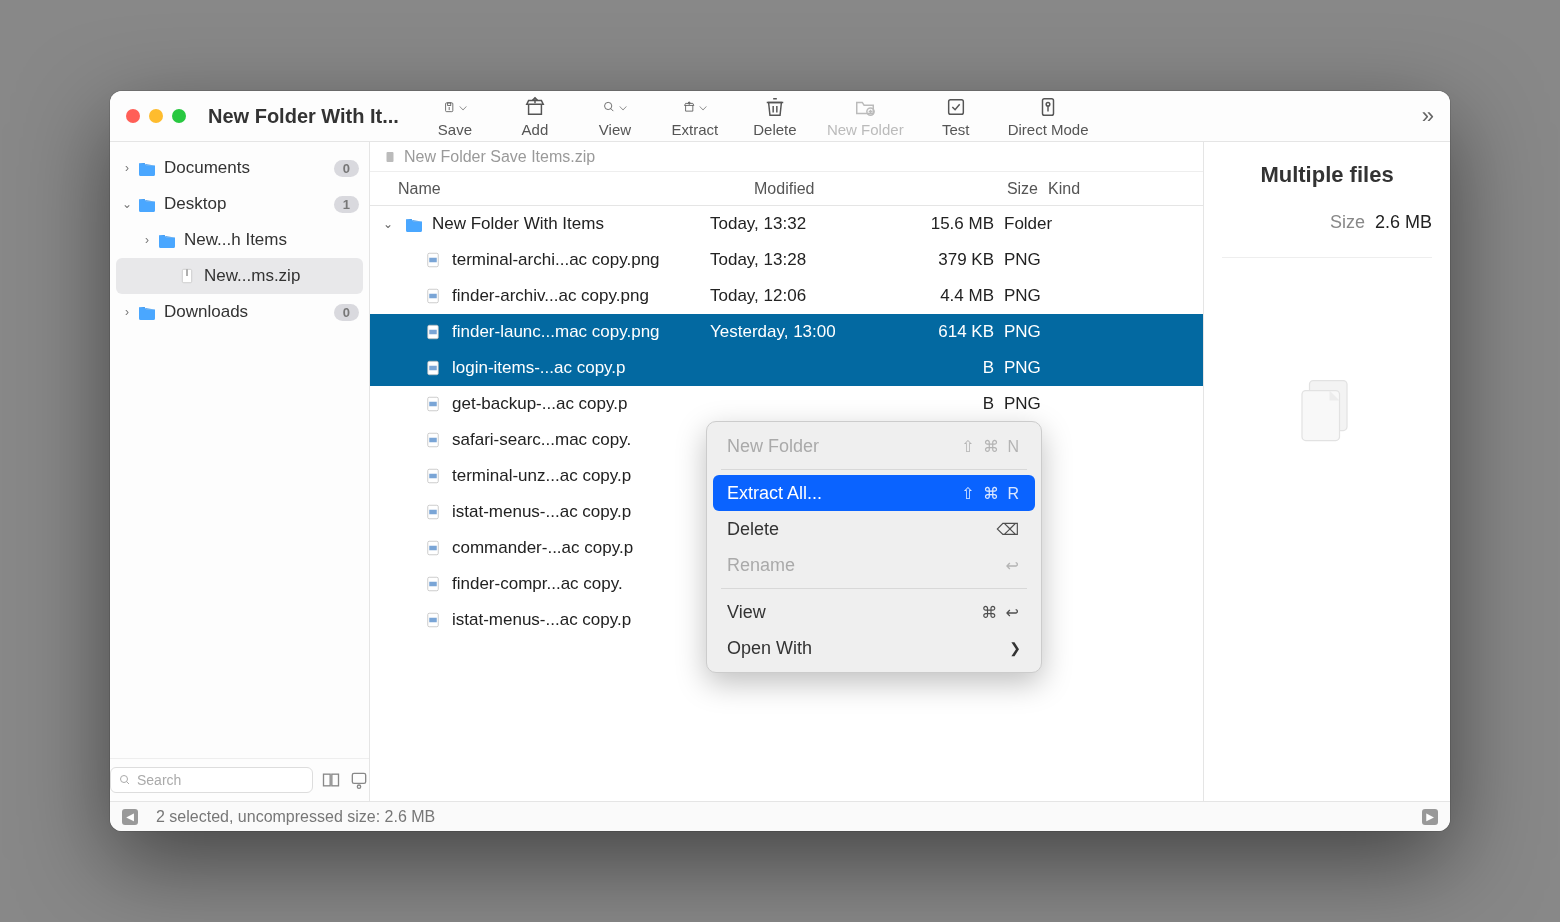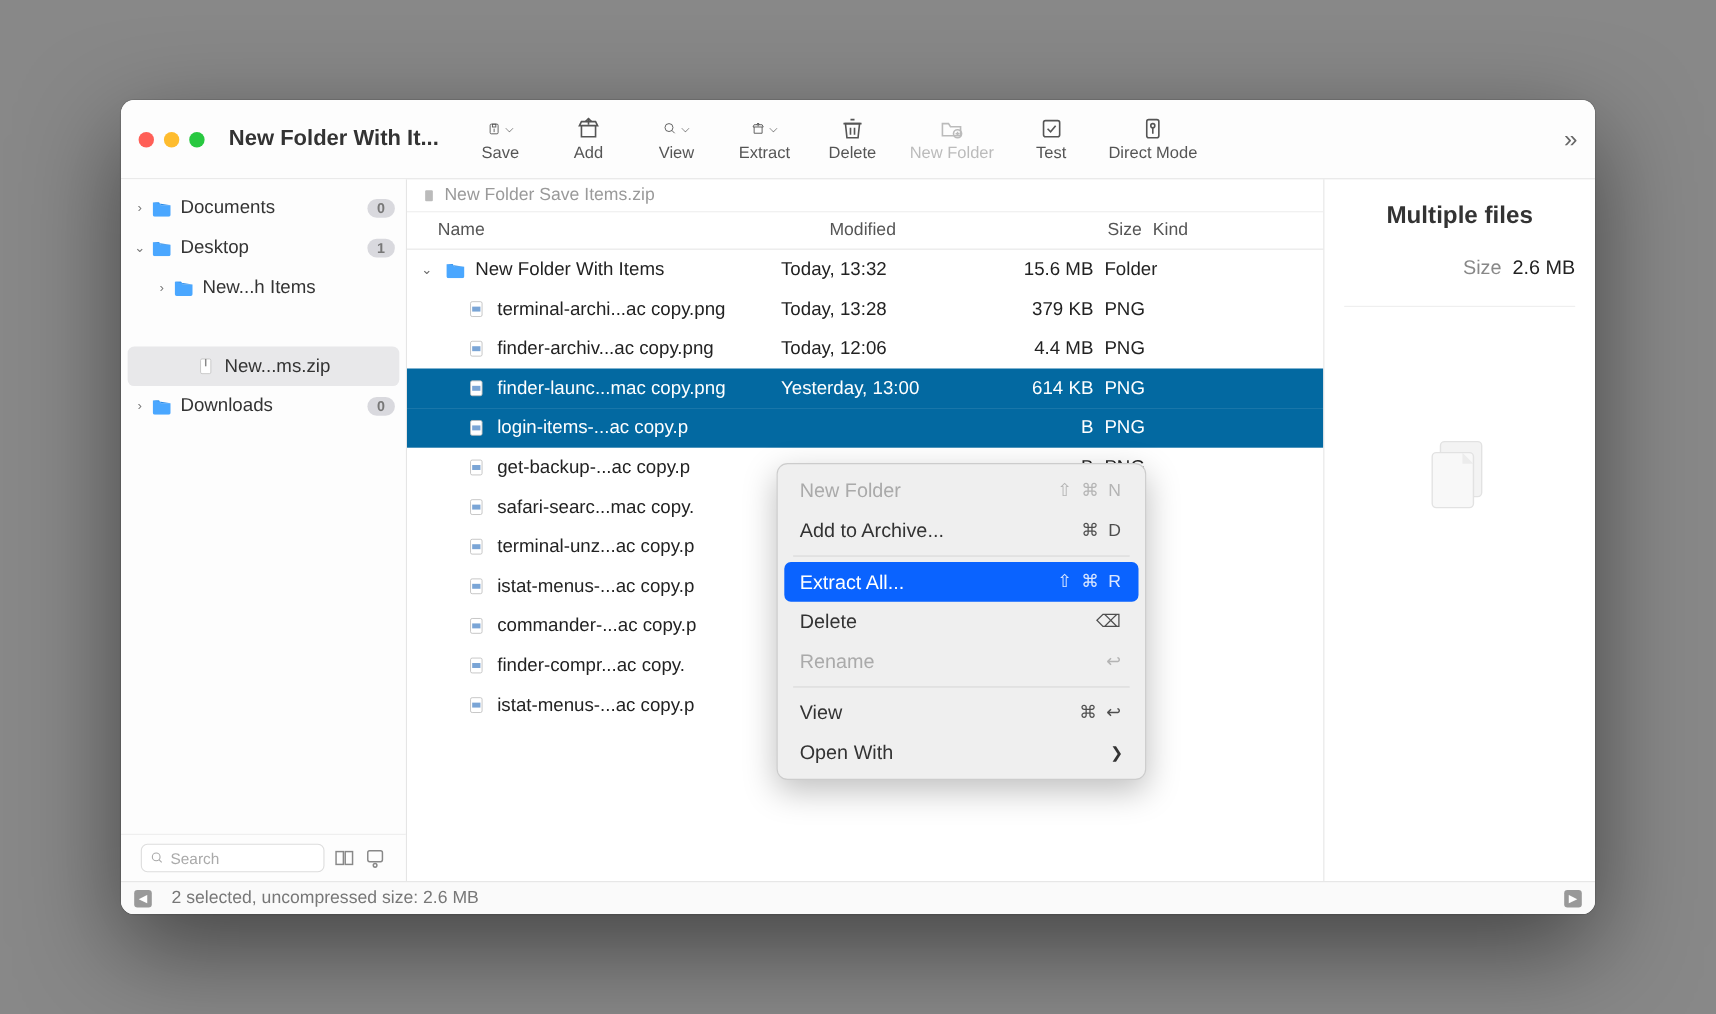--- a/index.html
+++ b/index.html
@@ -1,20 +1,20 @@
 <!DOCTYPE html>
 <html><head>
 <meta charset="utf-8">
 <style>
 * { margin: 0; padding: 0; box-sizing: border-box; font-family: -apple-system, BlinkMacSystemFont, "Segoe UI", Helvetica, Arial, sans-serif; }
 body { background: #888; display: flex; align-items: center; justify-content: center; width: 1560px; height: 922px; }
 .window { width: 1340px; height: 740px; background: #fff; border-radius: 12px; box-shadow: 0 30px 90px rgba(0,0,0,0.5), 0 0 0 1px rgba(0,0,0,0.1); display: flex; flex-direction: column; overflow: hidden; position: relative; }
 
 
-.toolbar { height: 72px; display: flex; align-items: center; padding: 0 16px; border-bottom: 1px solid #e5e5e5; background: #fdfdfd; gap: 8px; }
+.toolbar { height: 51px; display: flex; align-items: center; padding: 0 16px; border-bottom: 1px solid #e5e5e5; background: #fdfdfd; gap: 8px; }
 .traffic { display: flex; gap: 9px; margin-right: 14px; }
 .dot { width: 14px; height: 14px; border-radius: 50%; }
 .dot.red { background: #ff5f57; }
 .dot.yellow { background: #febc2e; }
 .dot.green { background: #28c840; }
 .title { font-size: 20px; font-weight: 700; color: #333; margin-right: 20px; white-space: nowrap; }
 .tb-items { display: flex; gap: 24px; flex: 1; }
 .tb-btn { display: flex; flex-direction: column; align-items: center; justify-content: center; gap: 2px; color: #555; min-width: 56px; cursor: pointer; }
 .tb-btn.disabled { color: #bbb; }
 .tb-ic { width: 24px; height: 24px; display: flex; align-items: center; justify-content: center; font-size: 18px; position: relative; }
@@ -25,22 +25,22 @@
 
 .body { flex: 1; display: flex; min-height: 0; }
 .sidebar { width: 260px; border-right: 1px solid #e5e5e5; display: flex; flex-direction: column; background: #fdfdfd; }
 .side-list { flex: 1; padding-top: 8px; overflow: auto; }
 .side-item { display: flex; align-items: center; height: 36px; font-size: 17px; color: #333; padding-right: 10px; cursor: pointer; }
 .side-item .disc { width: 14px; display: inline-flex; justify-content: center; color: #777; font-size: 12px; }
 .side-item .fic { width: 22px; height: 18px; display: inline-flex; align-items: center; justify-content: center; margin: 0 6px 0 2px; }
 .side-item .badge { margin-left: auto; background: #d9d9de; color: #777; font-size: 13px; font-weight: 600; padding: 1px 9px; border-radius: 10px; }
 .side-item.sel { background: #e8e8ea; border-radius: 6px; margin: 0 6px; padding-right: 6px; }
 .pad0 { padding-left: 10px; } .pad1 { padding-left: 30px; } .pad2 { padding-left: 50px; }
-.side-item.sel.pad2 { padding-left: 44px; margin-top: 36px; }
-.side-footer { display: flex; align-items: center; gap: 8px; padding: 8px 18px; border-top: 1px solid #eee; }
+.side-item.sel.pad2 { padding-left: 44px; }
+.side-footer { display: flex; align-items: center; gap: 8px; padding: 8px 0; border-top: 1px solid #eee; }
 .search { flex: 1; display: flex; align-items: center; background: #fff; border: 1px solid #ddd; border-radius: 6px; height: 26px; padding: 0 8px; color: #aaa; font-size: 14px; gap: 6px; }
 .sfic { width: 20px; height: 20px; color: #888; }
 
 
 .center { flex: 1; display: flex; flex-direction: column; min-width: 0; border-right: 1px solid #e5e5e5; }
 .pathbar { height: 30px; display: flex; align-items: center; padding: 0 14px; font-size: 16px; color: #9a9a9a; border-bottom: 1px solid #eee; gap: 8px; }
 .header-row { display: flex; height: 34px; border-bottom: 1px solid #e5e5e5; font-size: 16px; color: #555; align-items: center; }
 .col-name { flex: 0 0 340px; padding-left: 28px; }
 .col-mod { flex: 0 0 198px; margin-left: 44px; }
 .col-size { flex: 0 0 96px; text-align: right; padding-right: 10px; }
@@ -467,24 +467,20 @@
     <span class="caret">◀</span>
     <span>2 selected, uncompressed size: 2.6 MB</span>
     <span class="caret r">▶</span>
   </div>
 
   <div class="ctx" id="ctx">
       <div class="ctx-item disabled">
         <span>New Folder</span>
         <span class="sc">⇧ ⌘ N</span>
       </div>
-      <div class="ctx-item">
-        <span>Add to Archive...</span>
-        <span class="sc">⌘ D</span>
-      </div>
       <div class="ctx-sep"></div>
       <div class="ctx-item hl">
         <span>Extract All...</span>
         <span class="sc">⇧ ⌘ R</span>
       </div>
       <div class="ctx-item">
         <span>Delete</span>
         <span class="sc">⌫</span>
       </div>
       <div class="ctx-item disabled">

